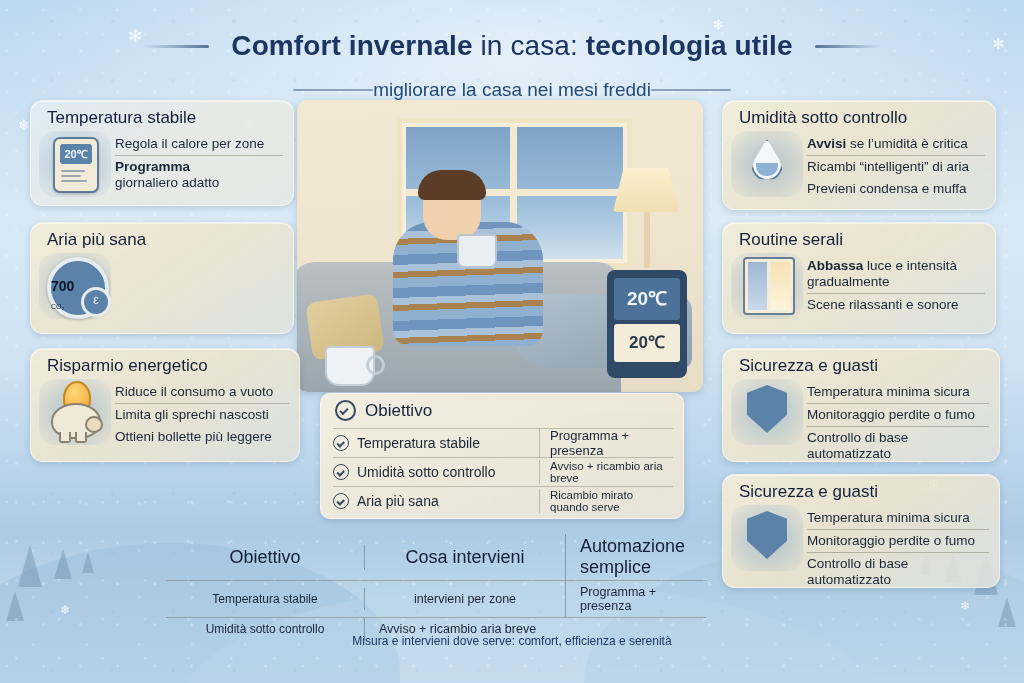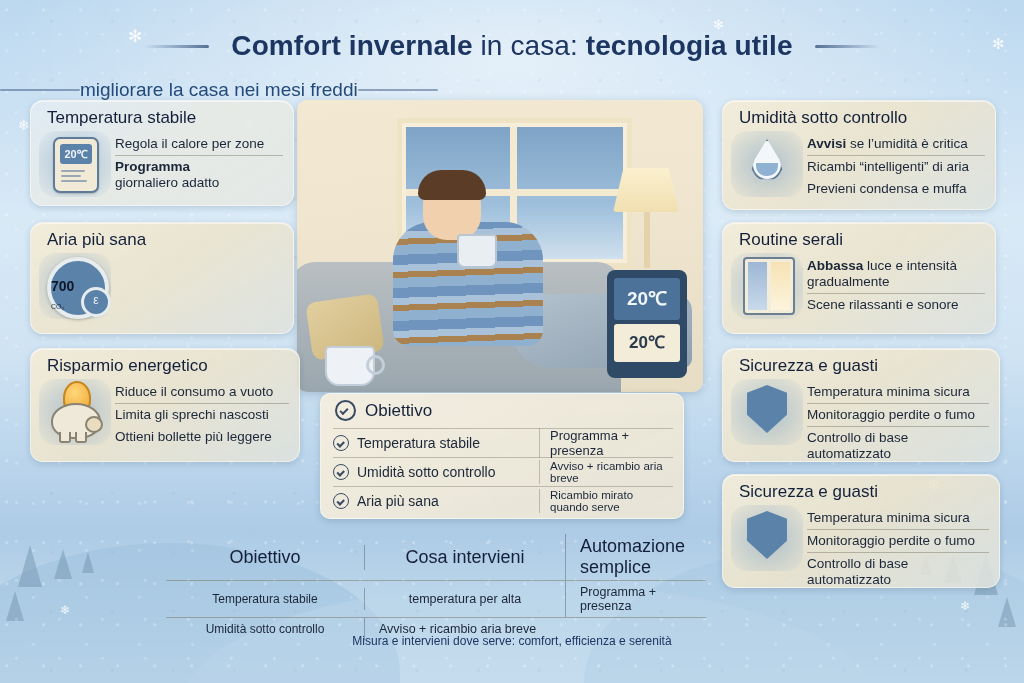--- a/index.html
+++ b/index.html
@@ -32,21 +32,21 @@
   }
   .flake{position:absolute;color:#ffffff;opacity:.85;line-height:1;user-select:none;}
 
   
   .header{position:absolute;top:22px;left:0;right:0;text-align:center;z-index:6;}
   .title-row{display:flex;align-items:center;justify-content:center;gap:14px;}
   .rule{height:3px;width:66px;background:linear-gradient(90deg,rgba(43,74,116,0),rgba(43,74,116,.75));border-radius:2px;}
   .rule.r{background:linear-gradient(90deg,rgba(43,74,116,.75),rgba(43,74,116,0));}
   h1{margin:8px;font-size:28px;color:#1d3661;letter-spacing:.1px;font-weight:400;}
   h1 .b{font-weight:700;}
-  .sub-row{display:flex;align-items:center;gap:0;margin-top:9px;}
+  .sub-row{display:flex;align-items:center;justify-content:center;gap:0;margin-top:9px;}
   .rule2{height:2px;width:80px;background:rgba(43,74,116,.45);border-radius:2px;}
   h2{margin:0;font-size:19px;color:#244a79;font-weight:400;}
 
   
   .card{
     position:absolute;border-radius:13px;
     background:linear-gradient(145deg, rgba(243,236,216,.93) 0%, rgba(236,228,205,.90) 45%, rgba(222,226,222,.88) 100%);
     box-shadow:0 2px 6px rgba(40,70,100,.18), inset 0 1px 0 rgba(255,255,255,.55);
     border:1px solid rgba(255,255,255,.45);
     overflow:hidden;z-index:5;
@@ -351,21 +351,21 @@
   </div>
 
   <div class="tbl">
     <div class="tr">
       <div class="th c1">Obiettivo</div>
       <div class="th c2">Cosa intervieni</div>
       <div class="th c3">Automazione semplice</div>
     </div>
     <div class="tr body-row">
       <div class="td c1">Temperatura stabile</div>
-      <div class="td c2">temperatura per alta</div>
+      <div class="td c2">intervieni per zone</div>
       <div class="td c3">Programma + presenza</div>
     </div>
     <div class="tr body-row">
       <div class="td c1">Umidità sotto controllo</div>
       <div class="td c3">Avviso + ricambio aria breve</div>
     </div>
   </div>
 
   <div class="footer">Misura e intervieni dove serve: comfort, efficienza e serenità</div>
 </div>

